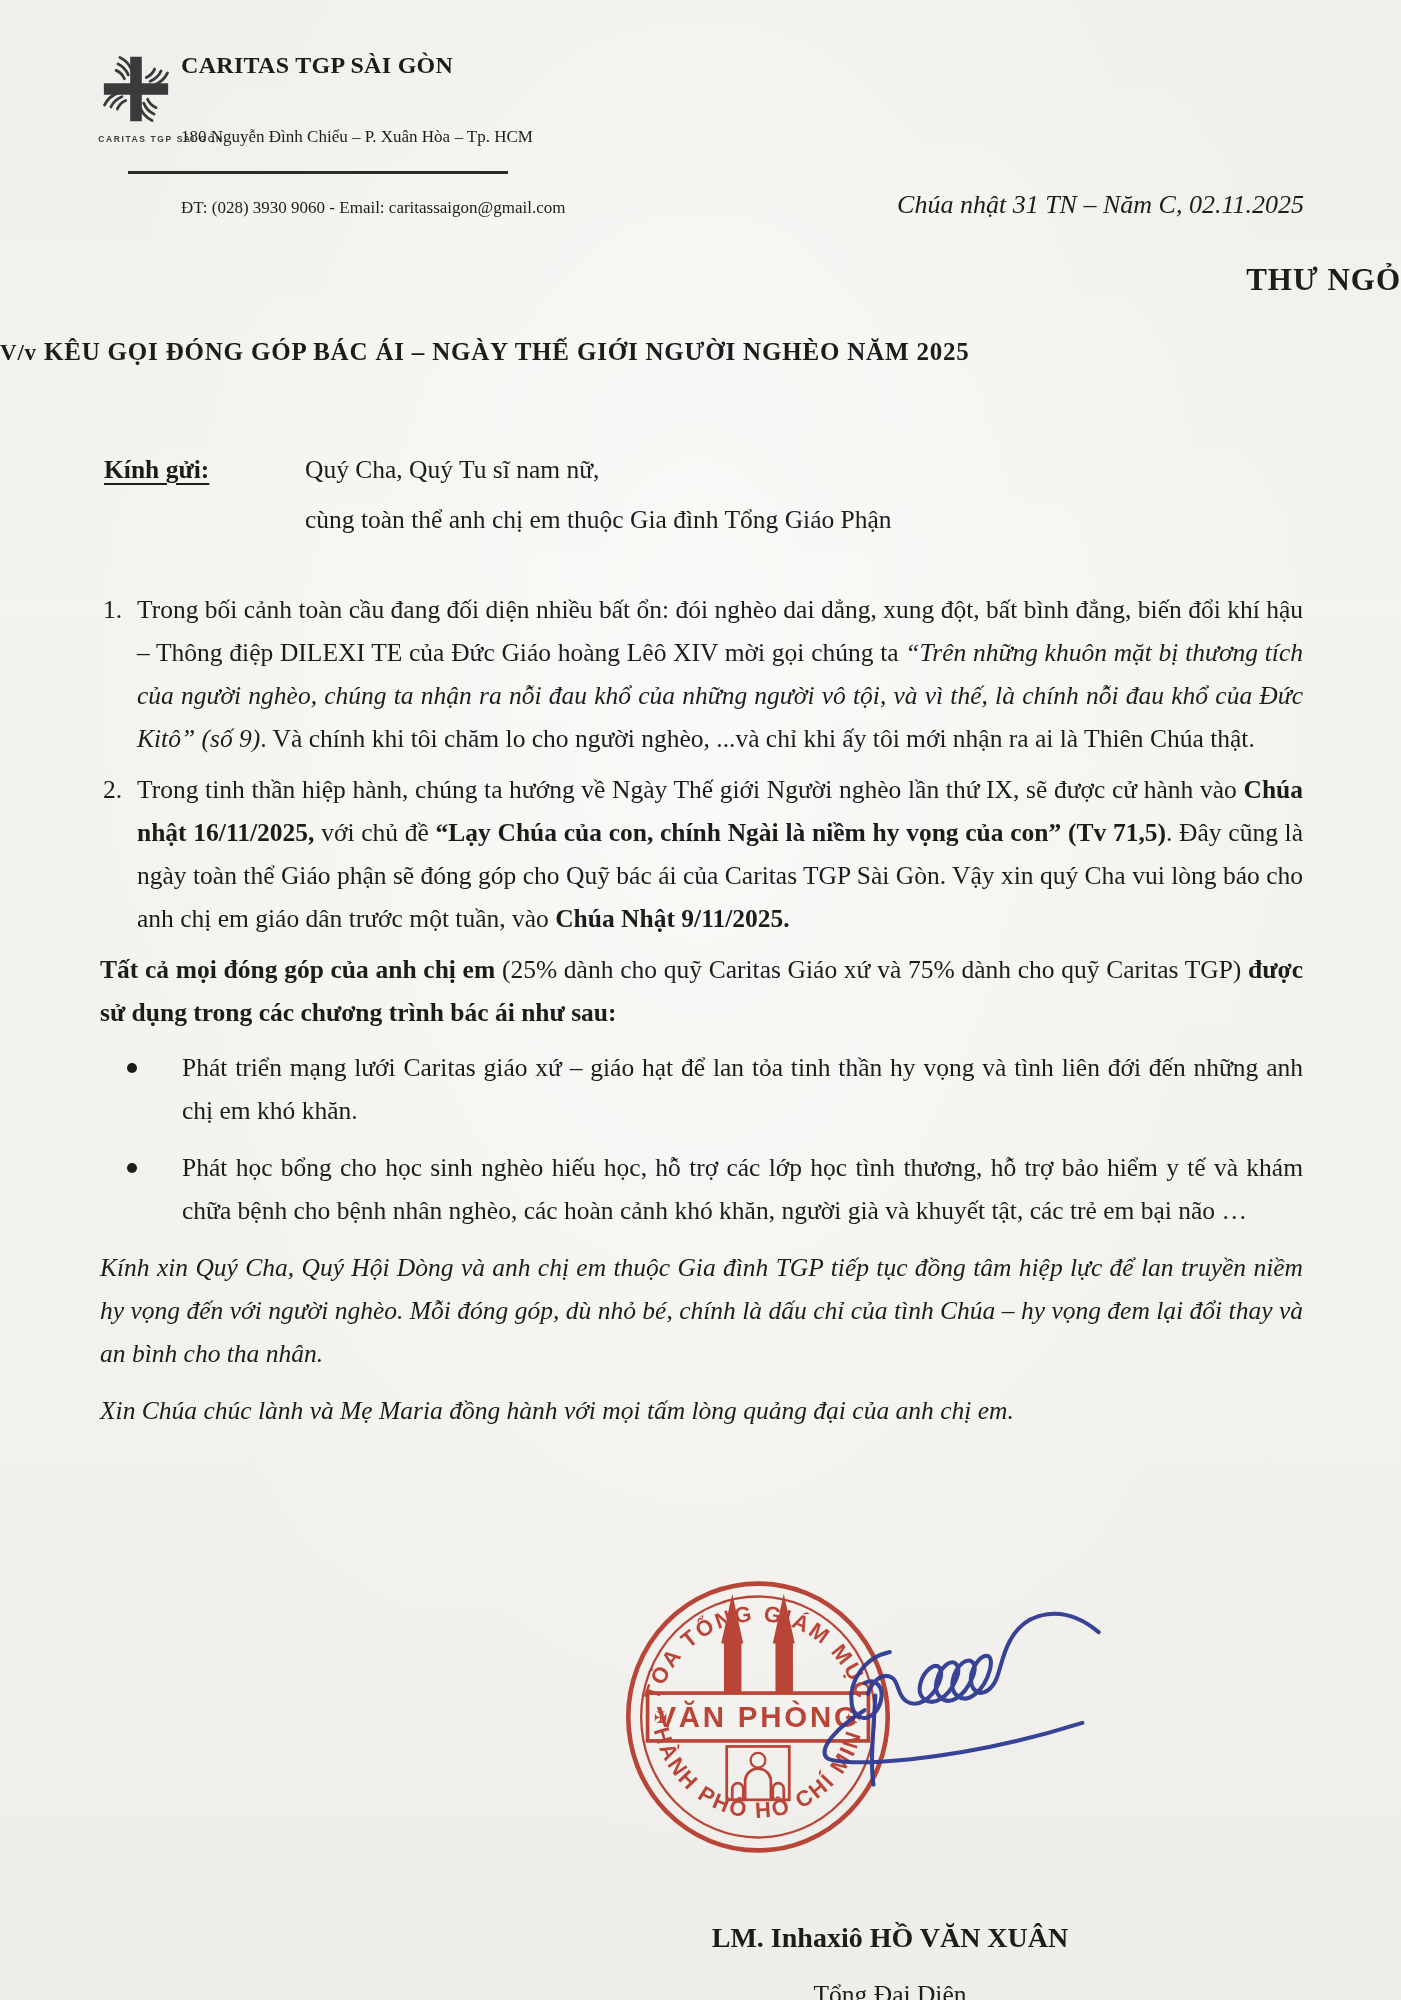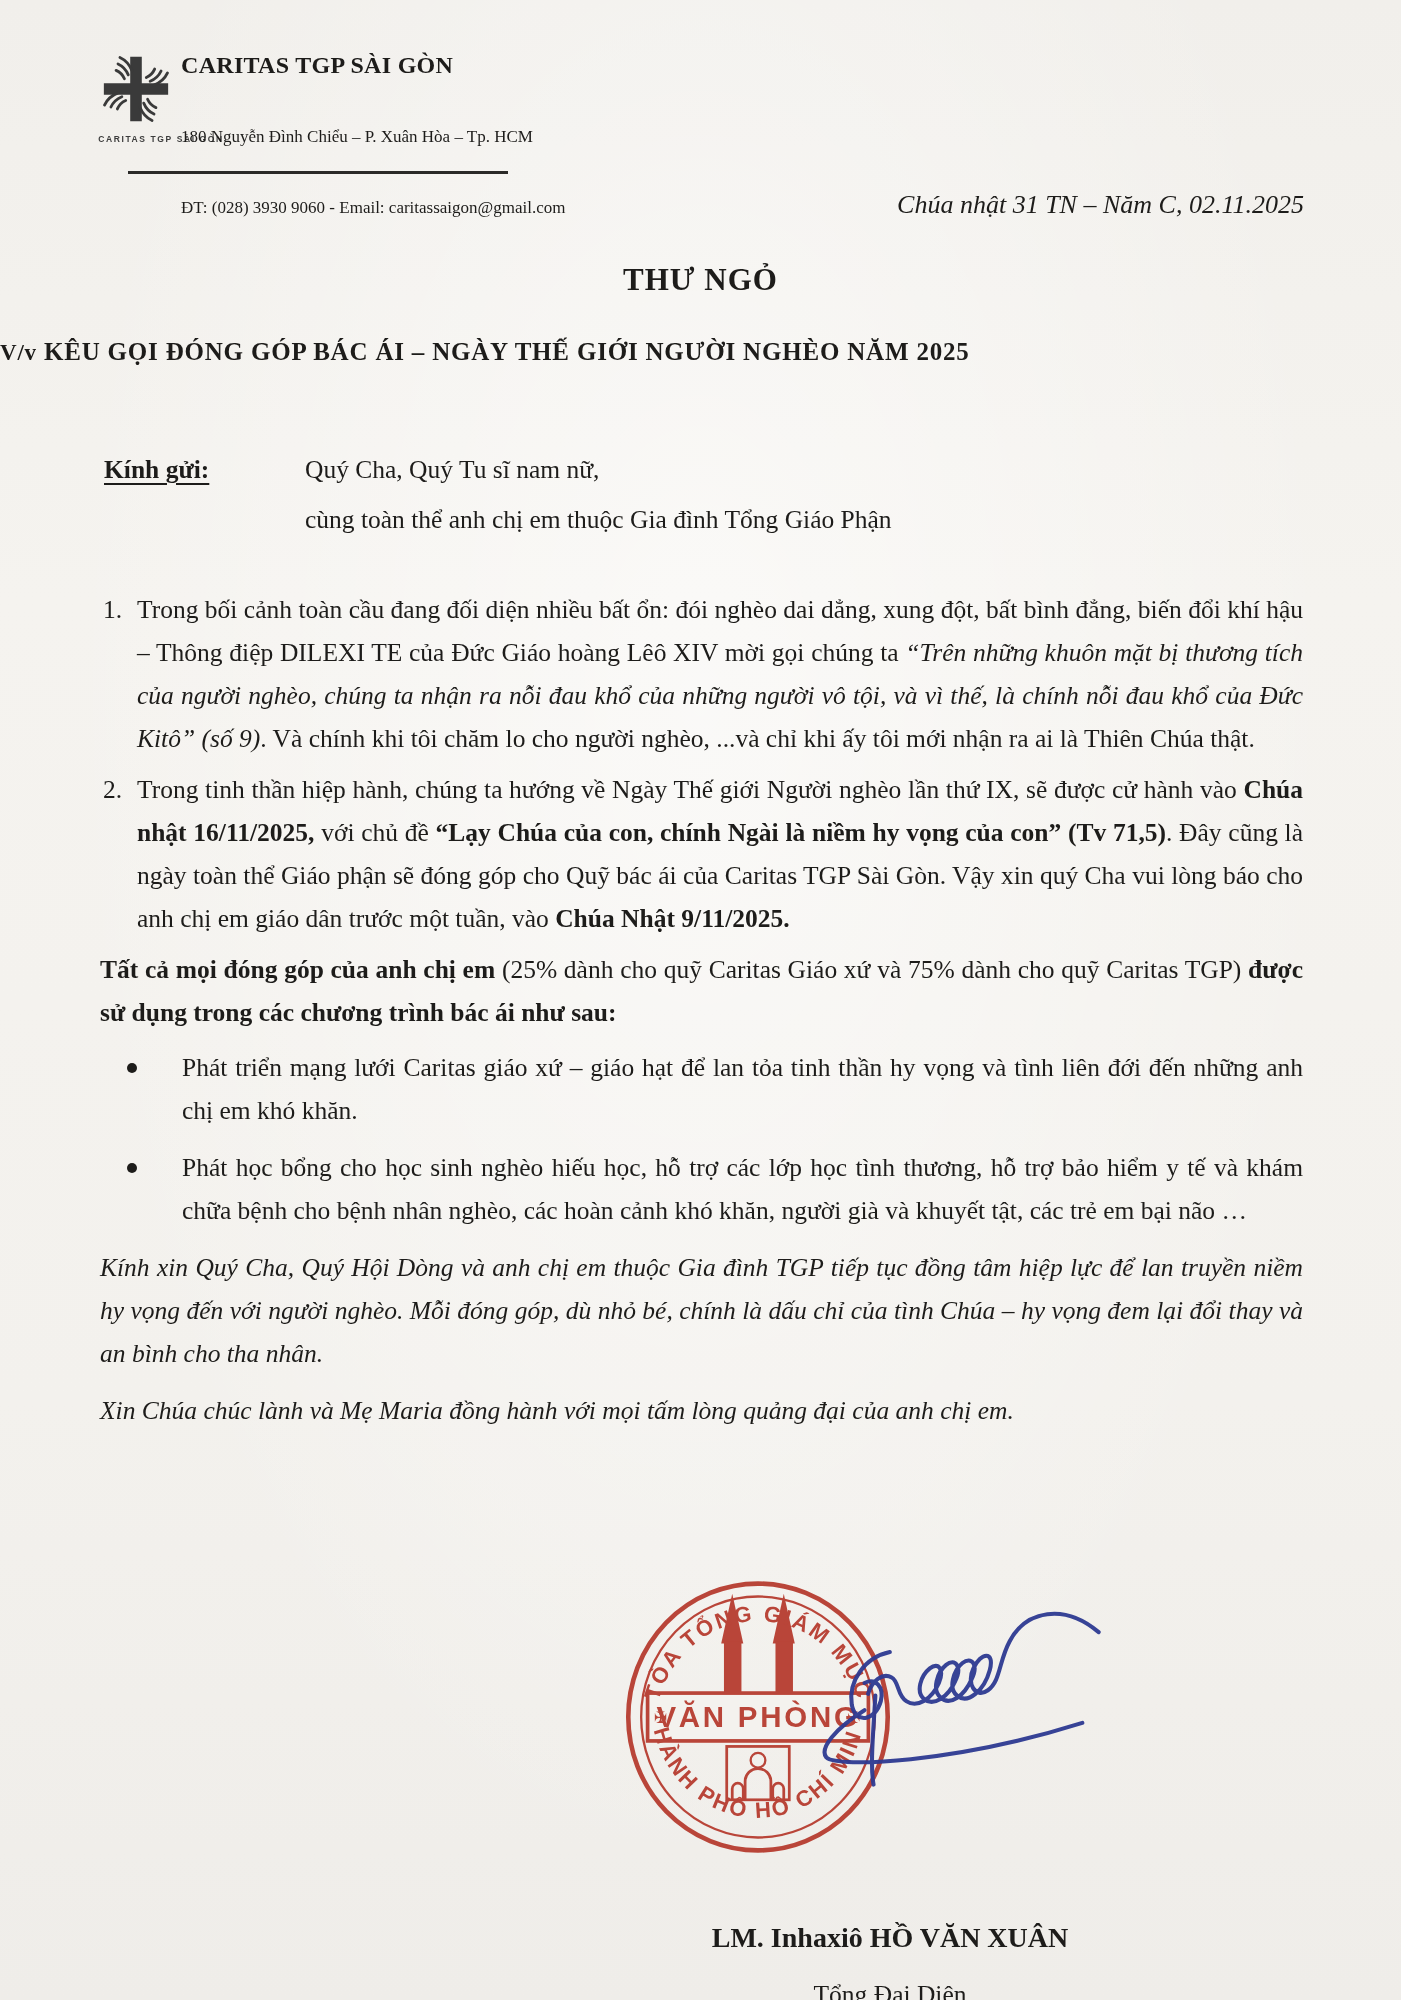--- a/index.html
+++ b/index.html
@@ -25,21 +25,21 @@
   .org-name{font-size:24px;font-weight:bold;letter-spacing:.3px;}
   .org-address,.org-contact{font-size:17px;margin-top:40px;}
   .header-rule{position:absolute;left:128px;top:171px;width:380px;height:3px;background:#2b2a28;}
   
   .date-line{
     position:absolute;top:190px;left:0;right:97px;
     text-align:right;font-style:italic;font-size:26px;
   }
   .letter-title{
     position:absolute;top:262px;left:0;width:100%;
-    text-align:center;font-size:31px;font-weight:bold;letter-spacing:1px;margin:0;
+    text-align:right;font-size:31px;font-weight:bold;letter-spacing:1px;margin:0;
   }
   .subject-line{
     position:absolute;top:338px;left:0;width:100%;
     font-size:25px;font-weight:bold;letter-spacing:.8px;margin:0;
   }
   .subject-line .vv{font-weight:bold;font-size:23px;}
   
   .recipients{position:absolute;left:104px;top:445px;display:flex;font-size:25.5px;line-height:50px;}
   .recipients .label{font-weight:bold;text-decoration:underline;text-underline-offset:5px;text-decoration-thickness:2px;width:201px;}
   

